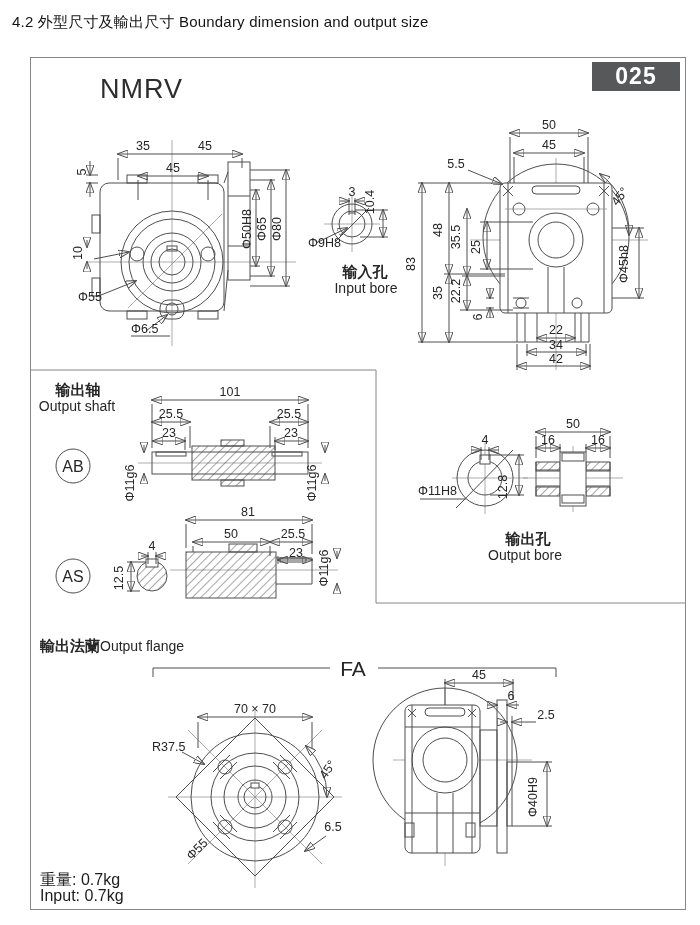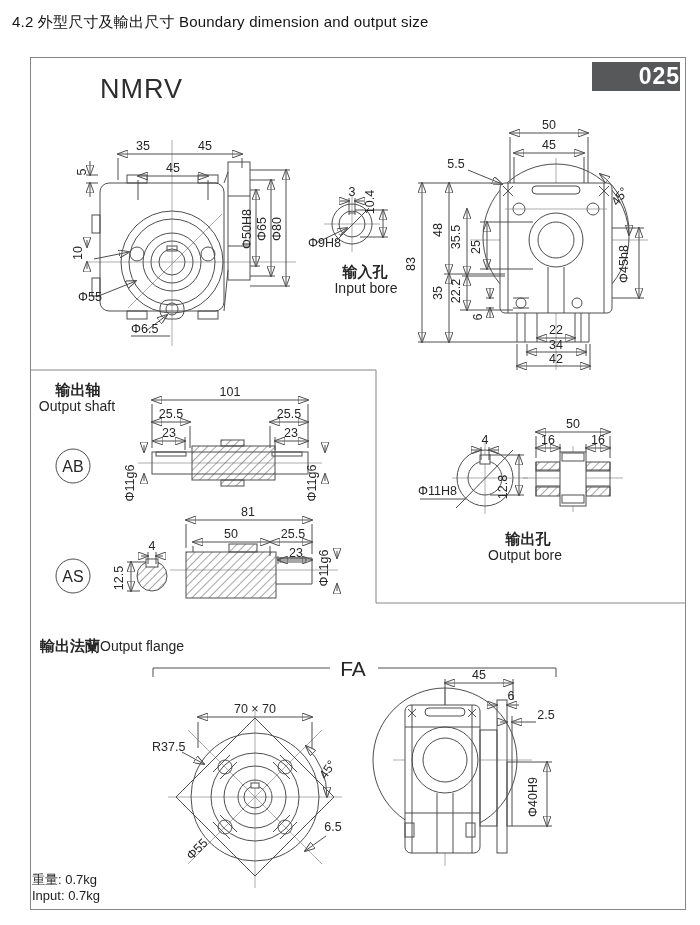--- a/index.html
+++ b/index.html
@@ -2,22 +2,22 @@
 <html><head>
 <meta charset="utf-8">
 <style>
   html,body{margin:0;padding:0;background:#ffffff;}
   .page{position:relative;width:700px;height:925px;background:#fff;overflow:hidden;
         font-family:"Liberation Sans","DejaVu Sans",sans-serif;}
   .title{position:absolute;left:12px;top:13px;font-size:15px;color:#141414;letter-spacing:.2px;}
   .frame{position:absolute;left:30px;top:57px;width:656px;height:853px;border:1px solid #868686;box-sizing:border-box;}
   .model{position:absolute;left:55px;top:74px;font-size:27px;color:#2d2d2d;letter-spacing:1px;margin-left:45px;}
   .badge{position:absolute;left:592px;top:62px;width:88px;height:29px;background:#57585a;color:#fff;
-         font-size:23px;font-weight:bold;text-align:right;line-height:29px;letter-spacing:1px;}
-  .weight{position:absolute;left:32px;top:872px;font-size:13px;color:#1c1c1c;line-height:16px;}
+         font-size:23px;font-weight:bold;text-align:center;line-height:29px;letter-spacing:1px;}
+  .weight{position:absolute;left:40px;top:872px;font-size:16px;color:#1c1c1c;line-height:16px;}
   svg{position:absolute;left:0;top:0;}
   svg line,svg rect,svg circle,svg path,svg polyline{stroke:#4e4e4e;stroke-width:1;fill:none;}
   svg .cl{stroke:#8a8a8a;stroke-width:.7;}
   svg .dv{stroke:#868686;}
   svg .hatch{fill:url(#h);}
   svg .wf{fill:#ffffff;}
   svg text{font-family:"Liberation Sans","DejaVu Sans",sans-serif;font-size:12.5px;fill:#262626;
            text-anchor:middle;stroke:none;}
   svg text.s{text-anchor:start;}
   svg text.cn{font-size:15px;font-weight:bold;}

